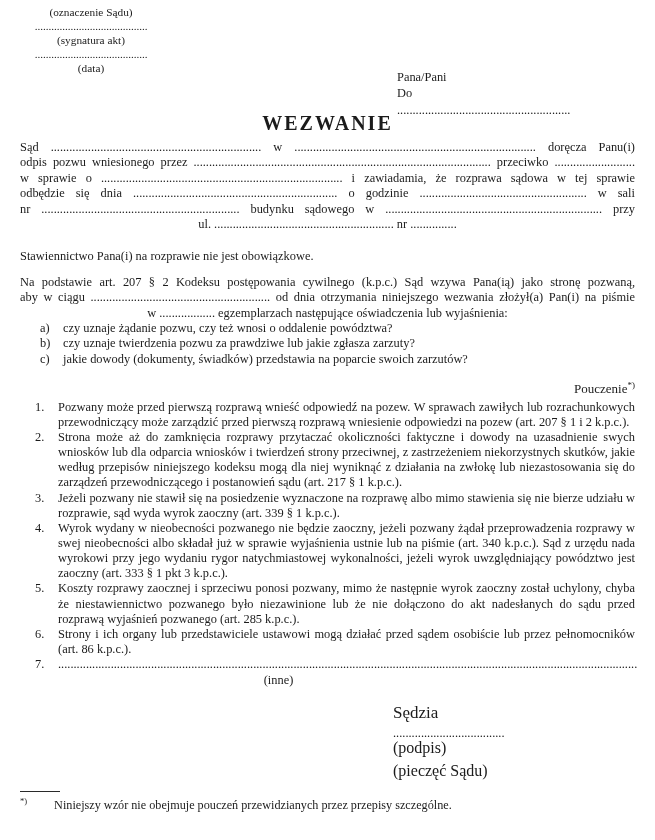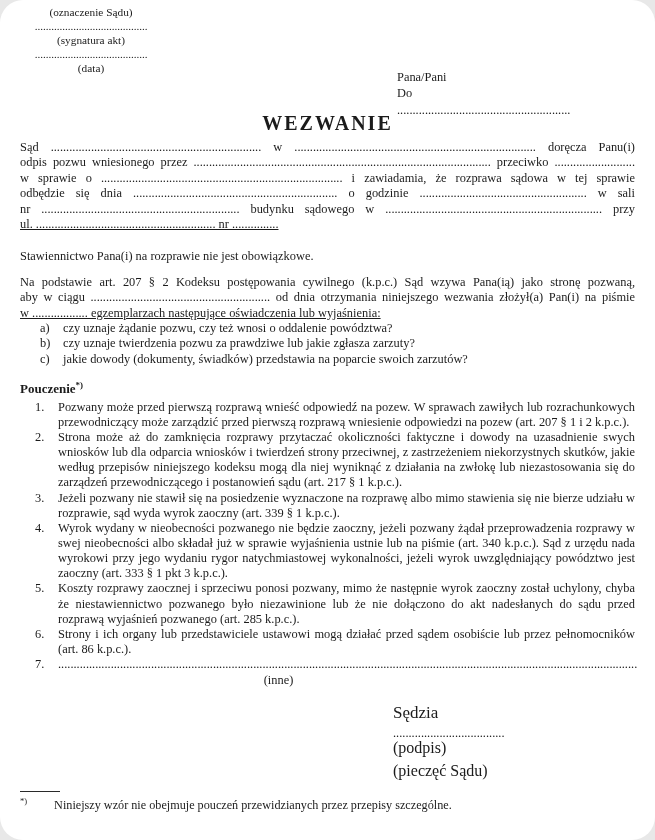--- a/index.html
+++ b/index.html
@@ -5,43 +5,42 @@
   html,body{margin:0;padding:0;background:#e8e8e8;}
   .page{
     position:relative;
     width:655px;height:840px;
     margin:0 auto;
     background:#ffffff;
     color:#1b1b1b;
     font-family:"Liberation Serif","DejaVu Serif",serif;
     font-size:12.4px;
     overflow:hidden;
-    border-radius:23px;
   }
   
   .topzone{position:relative;height:140px;}
   .hdr-left{position:absolute;left:26px;top:5px;width:130px;text-align:center;}
   .hlabel{font-size:11.3px;line-height:14px;white-space:nowrap;}
   .hdots{font-size:11px;line-height:14px;letter-spacing:0;white-space:nowrap;overflow:hidden;}
   .addressee{position:absolute;left:397px;top:70px;width:230px;}
   .addressee div{line-height:15.5px;}
   .adots{margin-top:2px;white-space:nowrap;overflow:hidden;}
   .title{
     position:absolute;left:0;top:112px;width:100%;
     text-align:center;font-weight:bold;font-size:20px;letter-spacing:2px;
   }
   
   .bodycol{padding:0 20px;}
   .jline{text-align:justify;text-align-last:justify;line-height:15.4px;}
-  .lline{text-align:left;line-height:15.4px;white-space:nowrap;overflow:hidden;text-decoration:underline;}
+  .lline{text-align:center;line-height:15.4px;white-space:nowrap;overflow:hidden;}
   .note{margin-top:17px;line-height:15.4px;}
   .summons{margin-top:10px;}
   .stmt{position:relative;padding-left:43px;line-height:15.4px;}
   .stmt .marker{position:absolute;left:20px;top:0;}
-  .pouczenie{margin-top:10px;text-align:left;font-weight:bold;font-size:13px;line-height:17px;}
+  .pouczenie{margin-top:10px;text-align:right;font-weight:normal;font-size:13px;line-height:17px;}
   .pouczenie sup{font-size:9px;}
   .items{margin-top:2px;}
   .item{position:relative;padding-left:38px;text-align:justify;line-height:15.15px;}
   .item .marker{position:absolute;left:15px;top:0;}
   .item-dots{text-align:left;white-space:nowrap;overflow:hidden;}
   .inne{text-align:center;padding-right:98px;line-height:15.4px;margin-top:1px;}
   .sig{margin-left:373px;margin-top:16px;}
   .sig-role{font-size:17px;line-height:15px;}
   .sig-dots{margin-top:7px;line-height:13px;white-space:nowrap;overflow:hidden;}
   .sig-small{font-size:16px;line-height:13px;margin-top:1px;}

